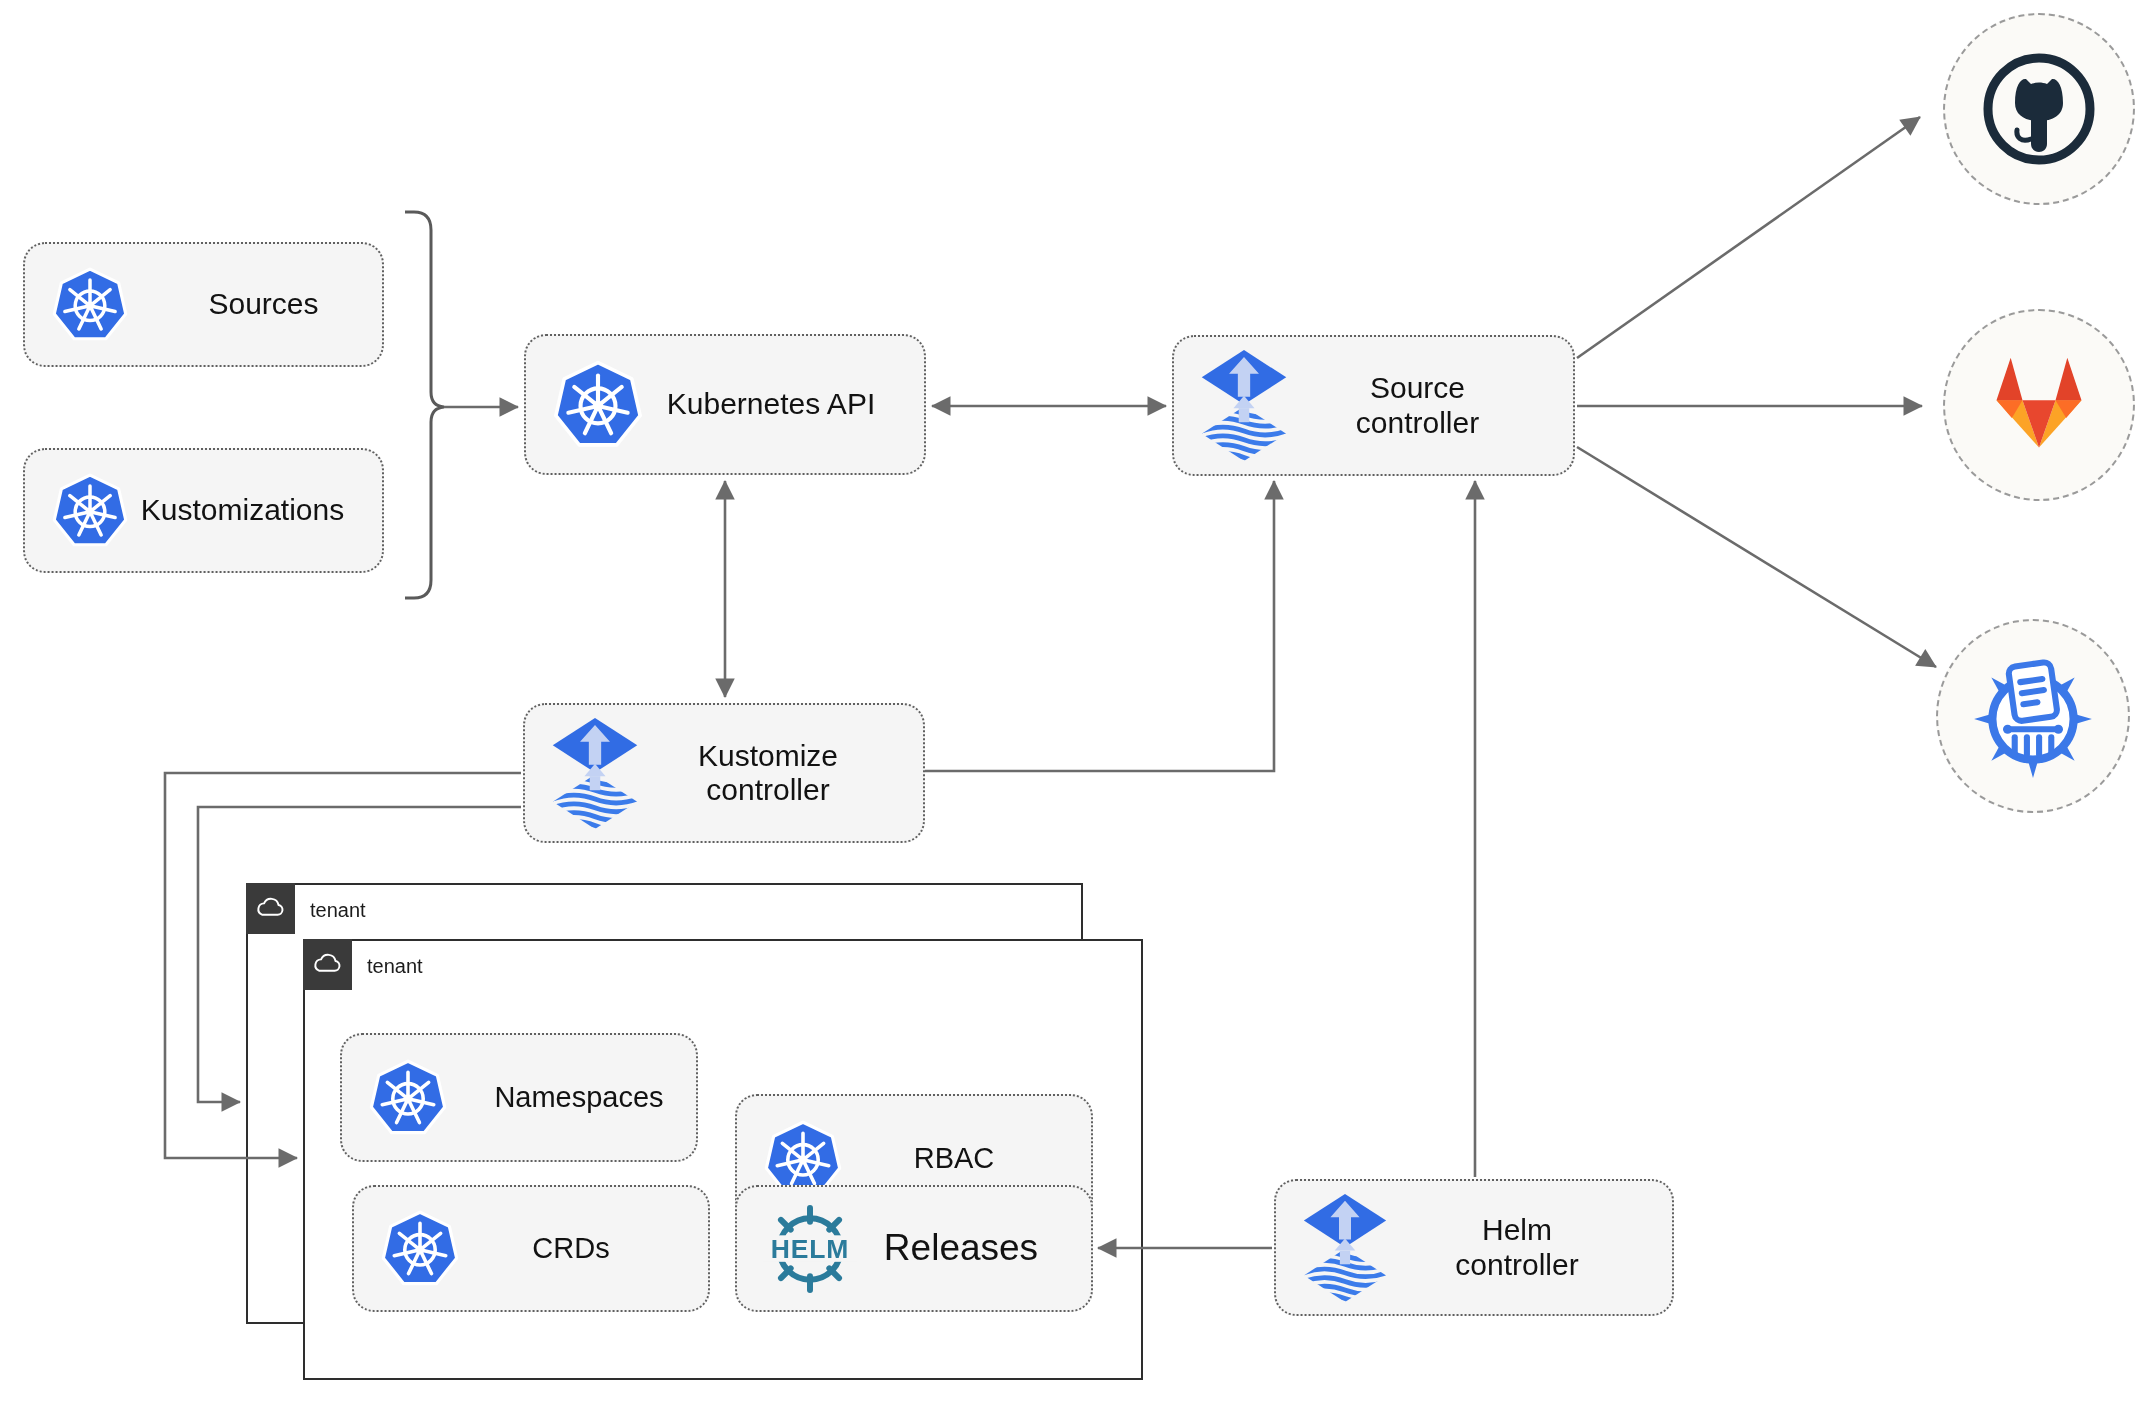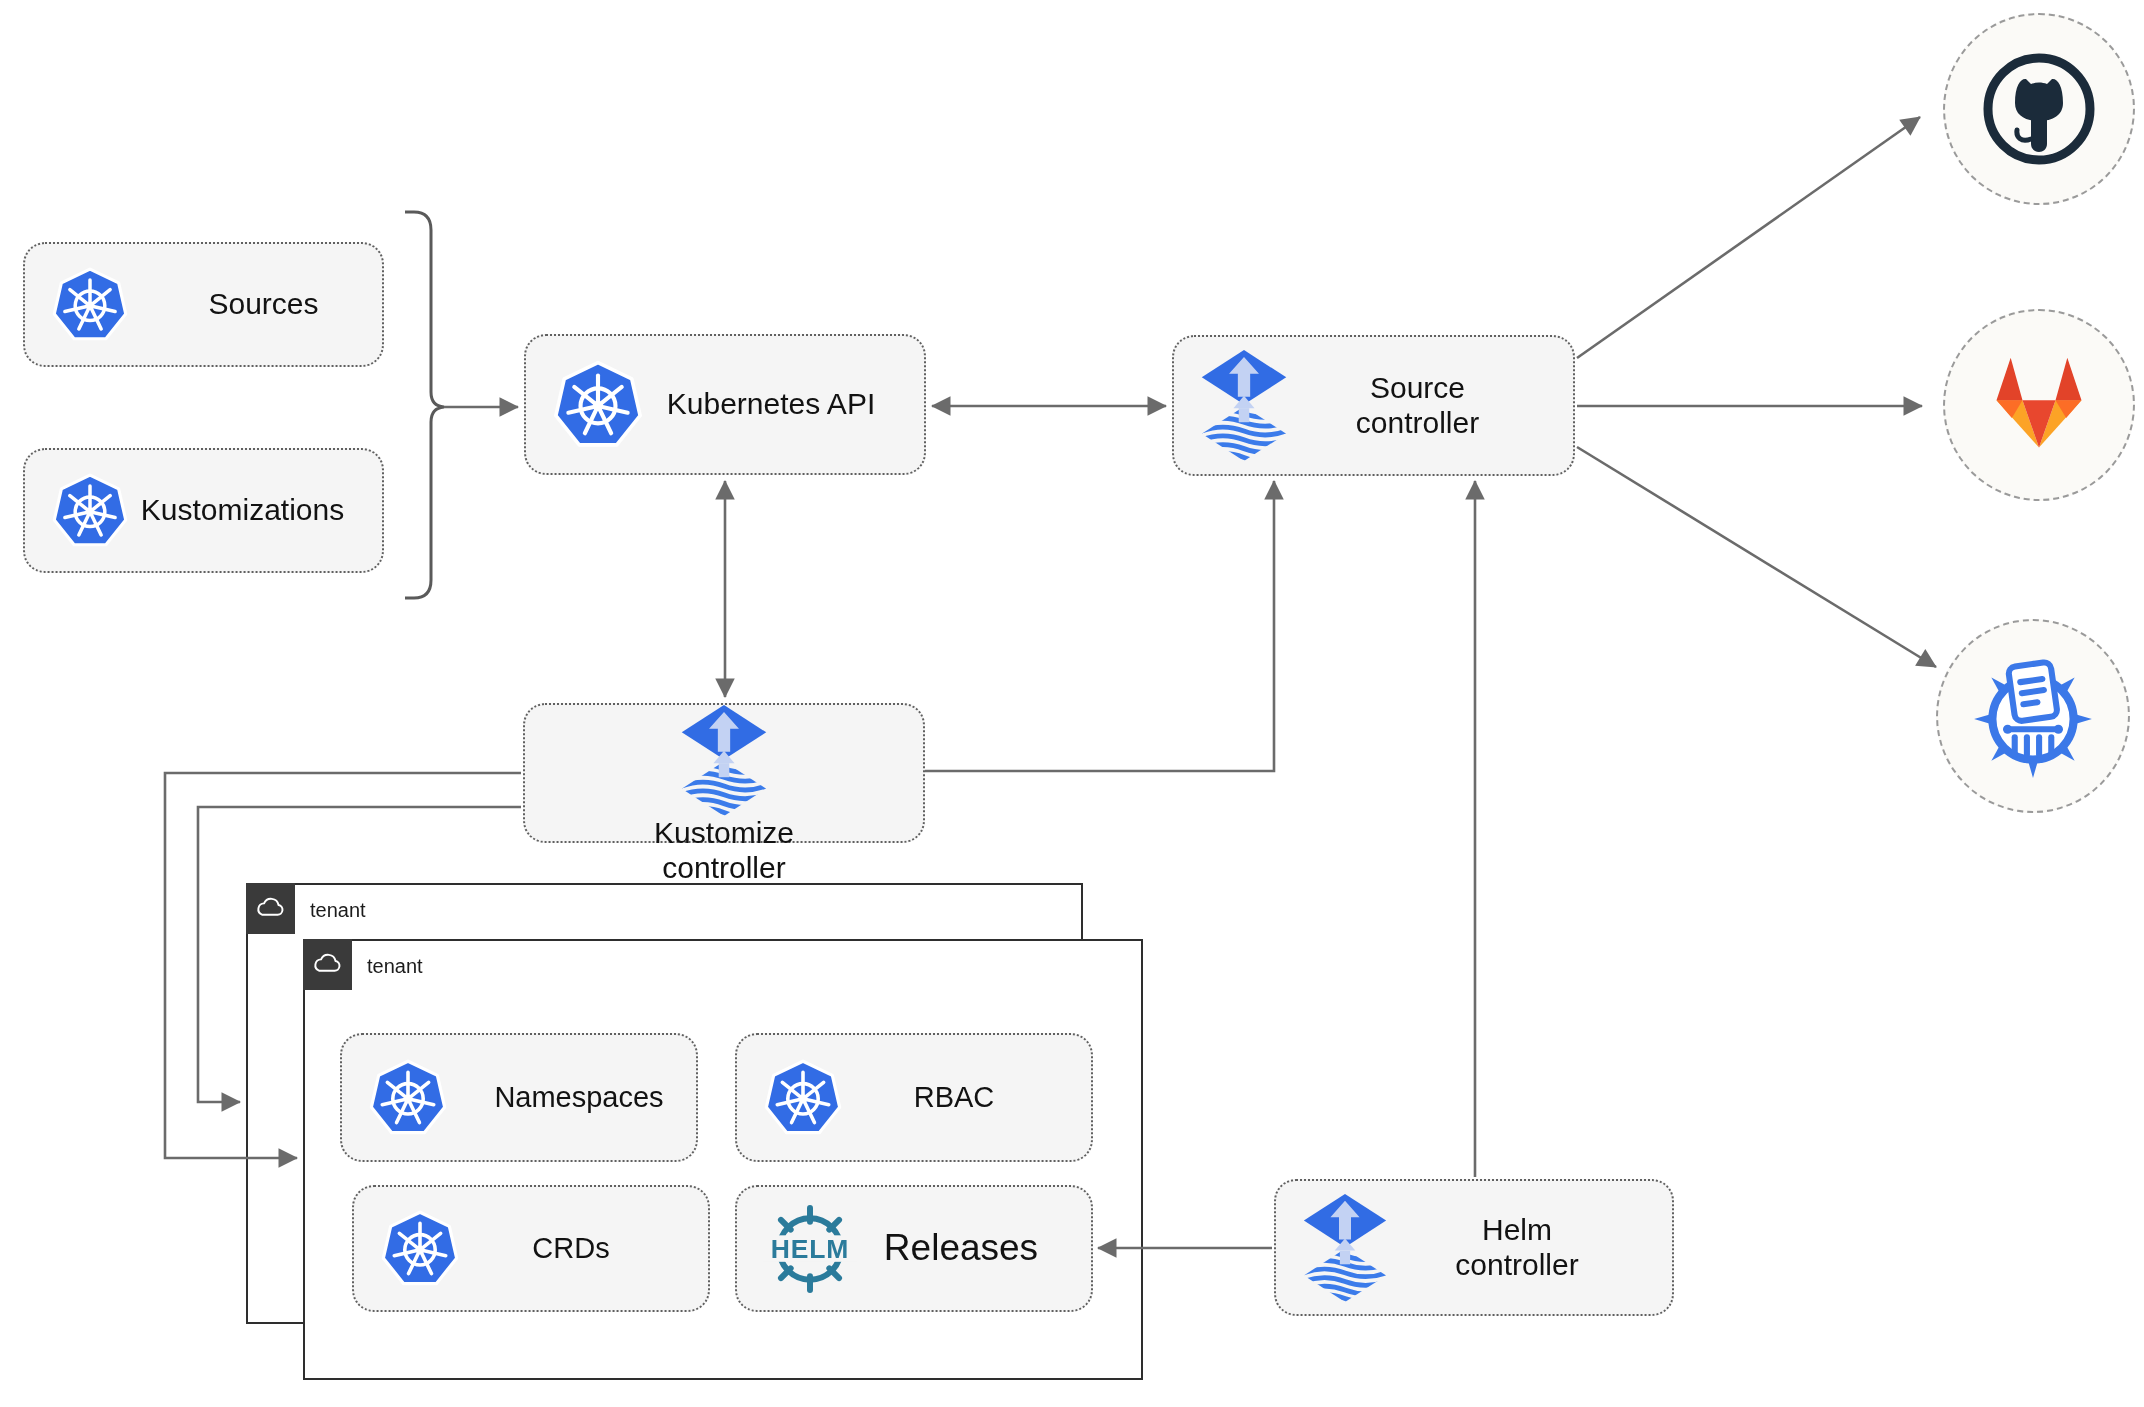--- a/index.html
+++ b/index.html
@@ -133,21 +133,21 @@
 
   <div class="node stack" style="left:1172px;top:335px;width:403px;height:141px;">
     <span class="icon">
       <svg width="88" height="111">
           <use href="#sym-flux"></use>
         </svg>
       </span>
     <span class="node-label">Source controller</span>
   </div>
 
-  <div class="node stack" style="left:523px;top:703px;width:402px;height:140px;flex-direction:column;">
+  <div class="node stack" style="left:523px;top:703px;width:402px;height:140px;">
     <span class="icon">
       <svg width="88" height="111">
           <use href="#sym-flux"></use>
         </svg>
       </span>
     <span class="node-label">Kustomize controller</span>
   </div>
 
   <div class="node stack" style="left:1274px;top:1179px;width:400px;height:137px;">
     <span class="icon">
@@ -160,21 +160,21 @@
 
   <div class="node" style="left:340px;top:1033px;width:358px;height:129px;gap:40px;">
     <span class="icon">
       <svg width="80" height="80">
           <use href="#sym-k8s"></use>
         </svg>
       </span>
     <span class="node-label" style="font-size:29px">Namespaces</span>
   </div>
 
-  <div class="node" style="left:735px;top:1033px;width:358px;height:129px;">
+  <div class="node" style="left:735px;top:1094px;width:358px;height:129px;">
     <span class="icon">
       <svg width="80" height="80">
           <use href="#sym-k8s"></use>
         </svg>
       </span>
     <span class="node-label" style="font-size:29px">RBAC</span>
   </div>
 
   <div class="node" style="left:352px;top:1185px;width:358px;height:127px;">
     <span class="icon">

